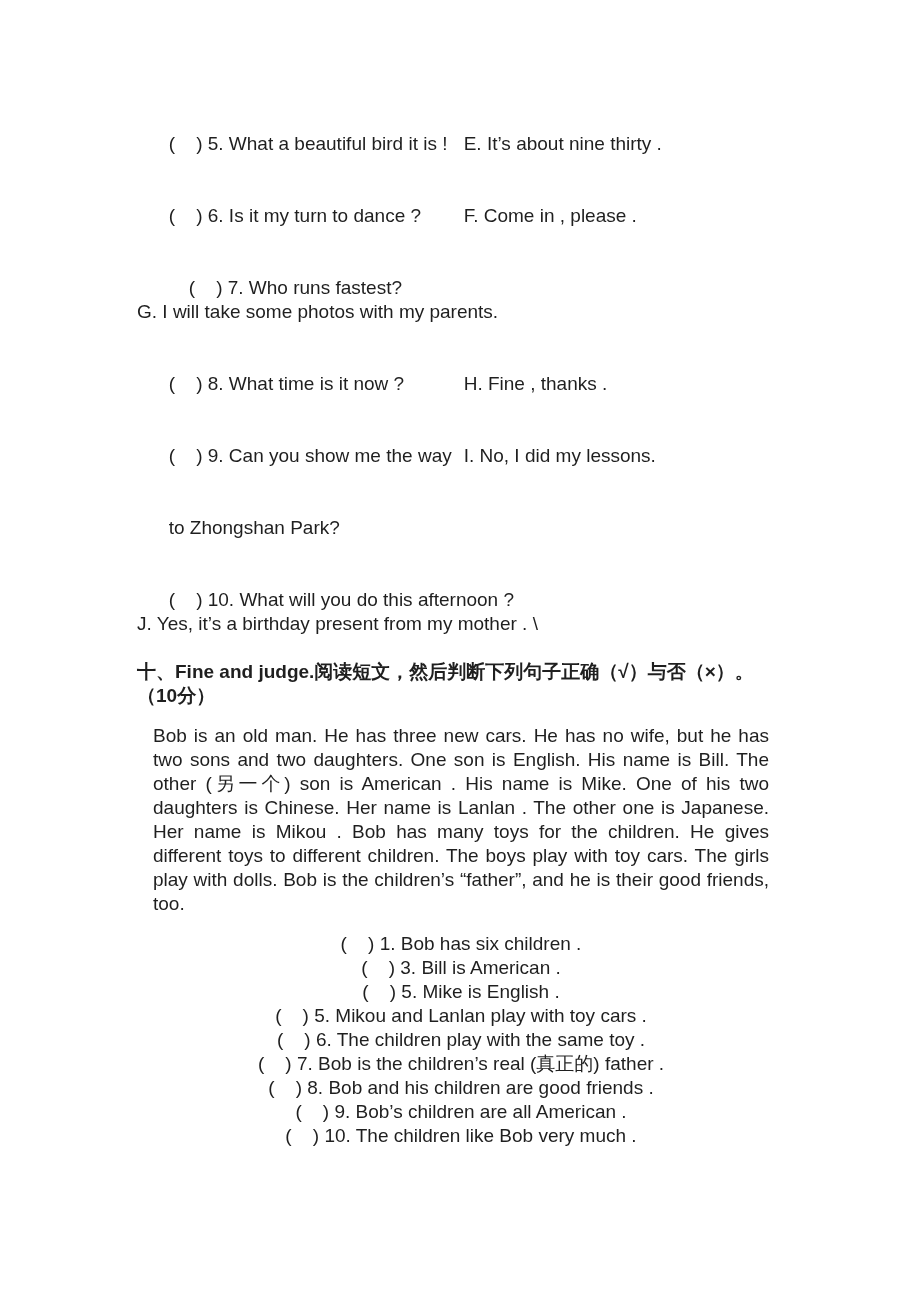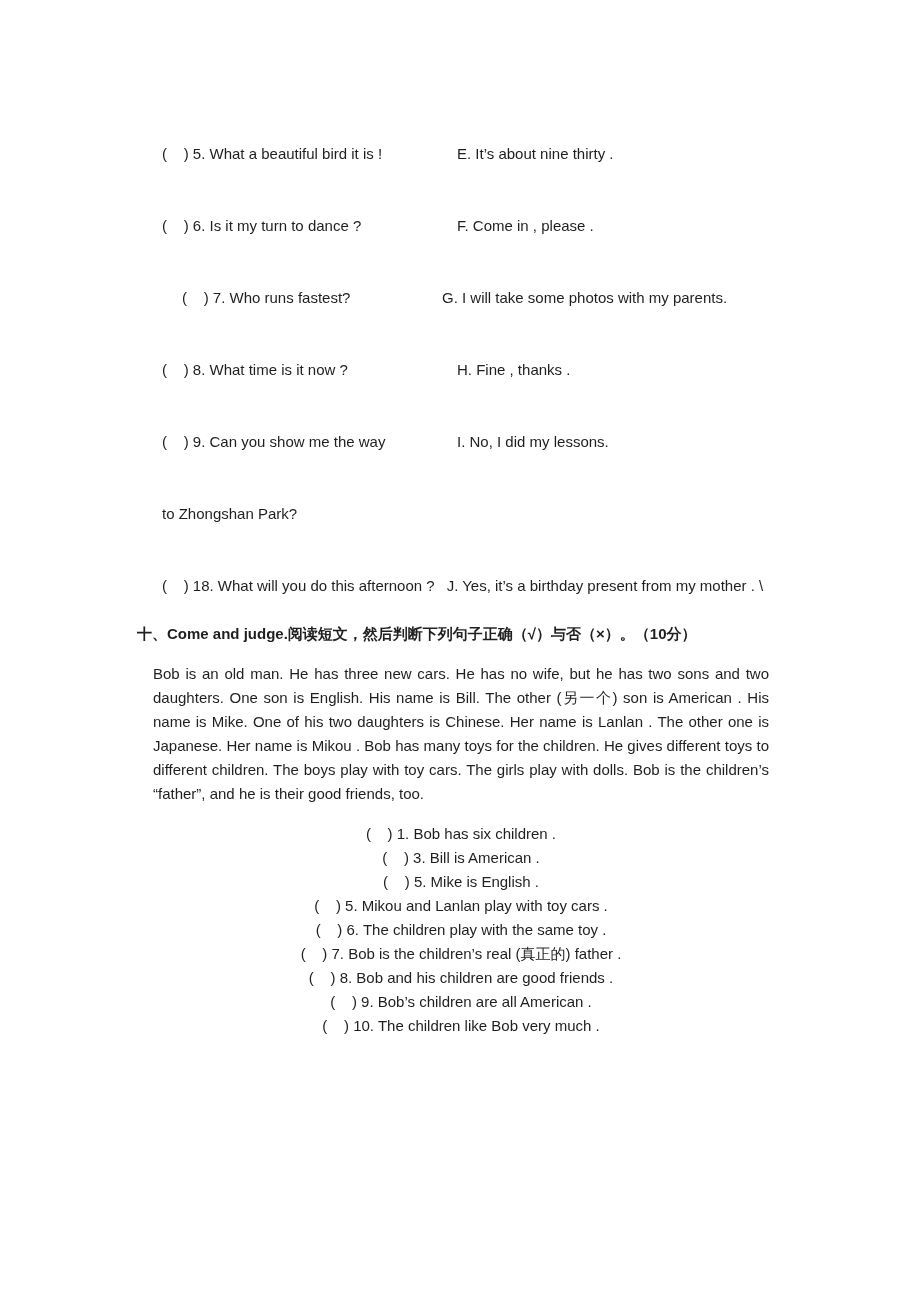--- a/index.html
+++ b/index.html
@@ -9,24 +9,24 @@
     font-family: "Liberation Sans", sans-serif;
   }
   body {
     width: 920px;
     height: 1302px;
     position: relative;
     color: #1f1f1f;
   }
   .doc-page {
     position: absolute;
-    top: 118px;
+    top: 108px;
     left: 137px;
     width: 648px;
-    font-size: 15px;
+    font-size: 19px;
     line-height: 24px;
   }
   .matching { margin: 0; }
   .match-line {
     white-space: pre-wrap;
   }
   .match-line .q {
     display: inline-block;
     width: 295px;
     vertical-align: top;
@@ -71,25 +71,25 @@
     <div class="match-line">
       <span class="q">(    ) 8. What time is it now ?</span><span class="a">H. Fine , thanks .</span>
     </div>
     <div class="match-line">
       <span class="q">(    ) 9. Can you show me the way</span><span class="a">I. No, I did my lessons.</span>
     </div>
     <div class="match-line">
       <span class="q">to Zhongshan Park?</span>
     </div>
     <div class="match-line tight">
-      <span class="q">(    ) 18. What will you do this afternoon ?</span><span class="a">J. Yes, it’s a birthday present from my mother . \</span>
+      <span class="q">(    ) 10. What will you do this afternoon ?</span><span class="a">J. Yes, it’s a birthday present from my mother . \</span>
     </div>
   </div>
 
-  <div class="heading">十、Come and judge.阅读短文，然后判断下列句子正确（√）与否（×）。（10分）</div>
+  <div class="heading">十、Fine and judge.阅读短文，然后判断下列句子正确（√）与否（×）。（10分）</div>
 
   <p class="passage">Bob is an old man. He has three new cars. He has no wife, but he has two sons and two daughters. One son is English. His name is Bill. The other (另一个) son is American . His name is Mike. One of his two daughters is Chinese. Her name is Lanlan . The other one is Japanese. Her name is Mikou . Bob has many toys for the children. He gives different toys to different children. The boys play with toy cars. The girls play with dolls. Bob is the children’s “father”, and he is their good friends, too.</p>
 
   <div class="judge">
     <div class="judge-item">(    ) 1. Bob has six children .</div>
     <div class="judge-item">(    ) 3. Bill is American .</div>
     <div class="judge-item">(    ) 5. Mike is English .</div>
     <div class="judge-item">(    ) 5. Mikou and Lanlan play with toy cars .</div>
     <div class="judge-item">(    ) 6. The children play with the same toy .</div>
     <div class="judge-item">(    ) 7. Bob is the children’s real (真正的) father .</div>

